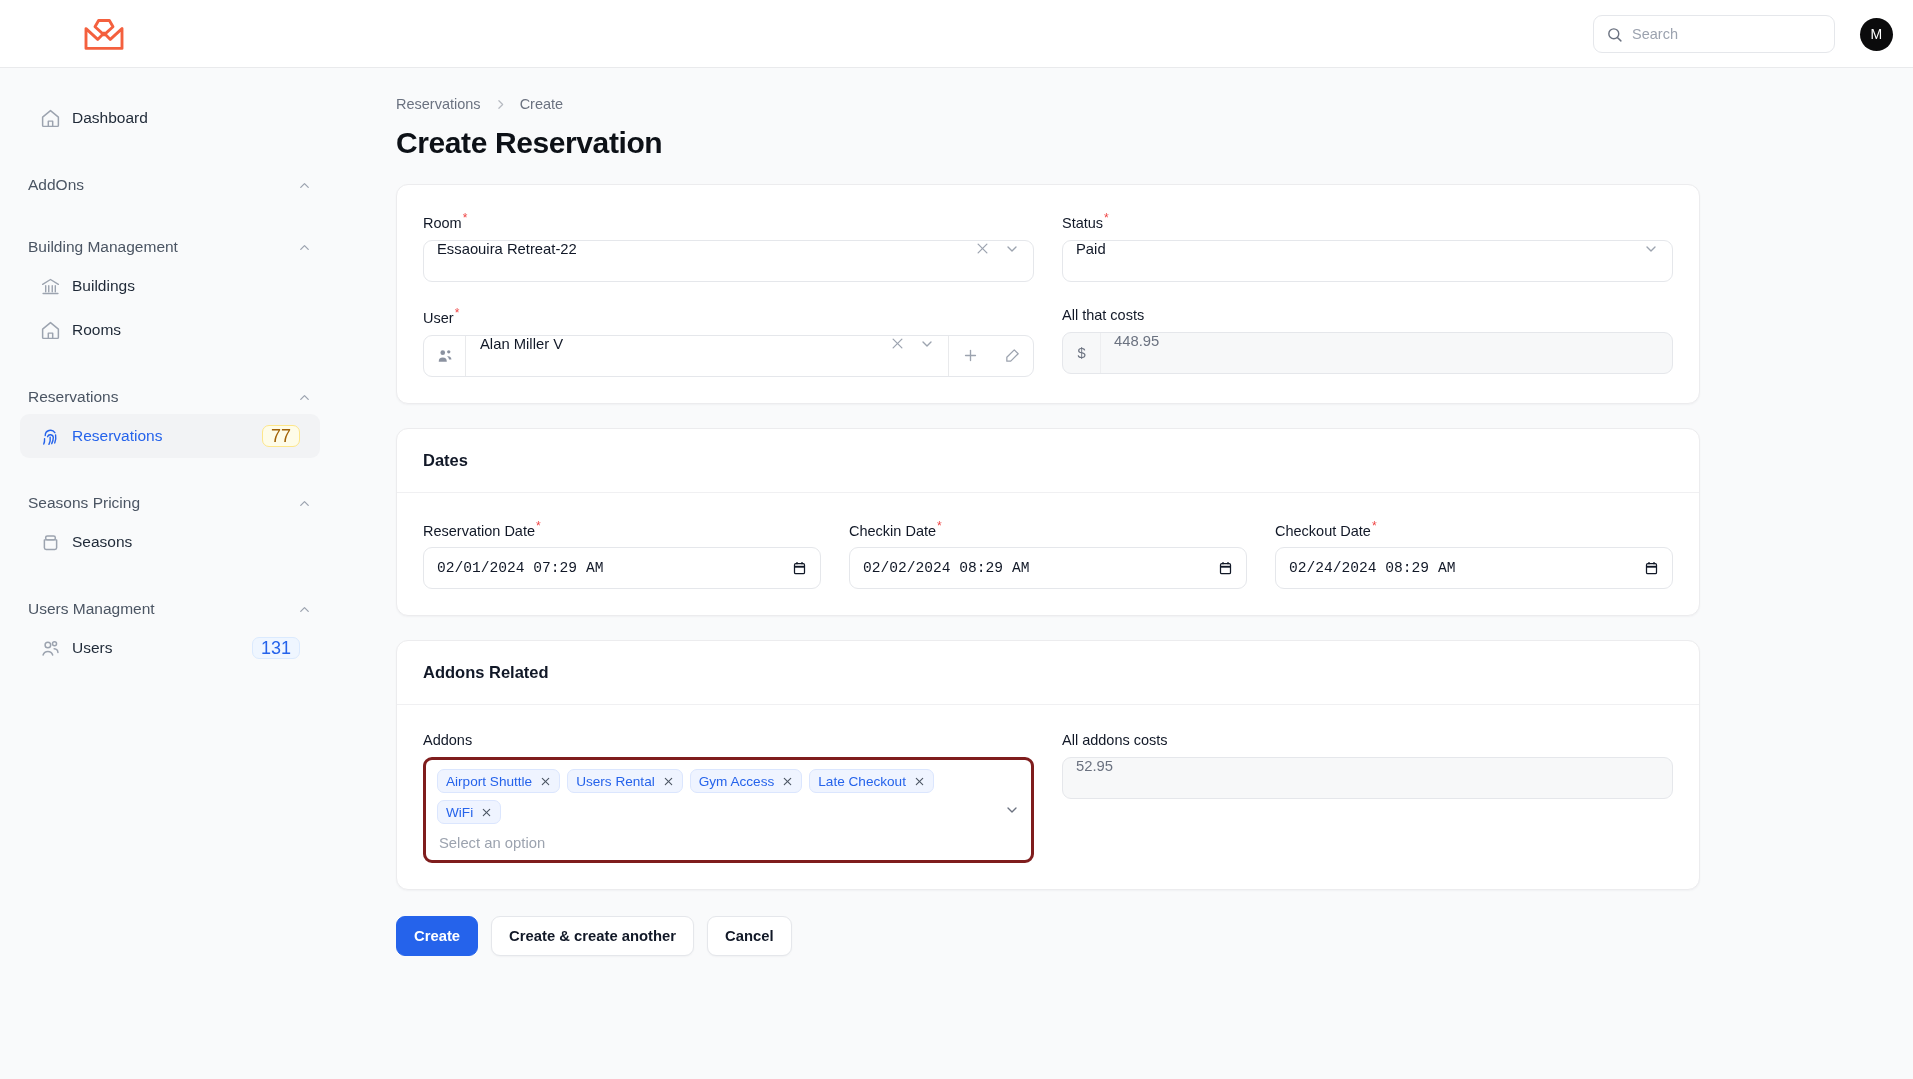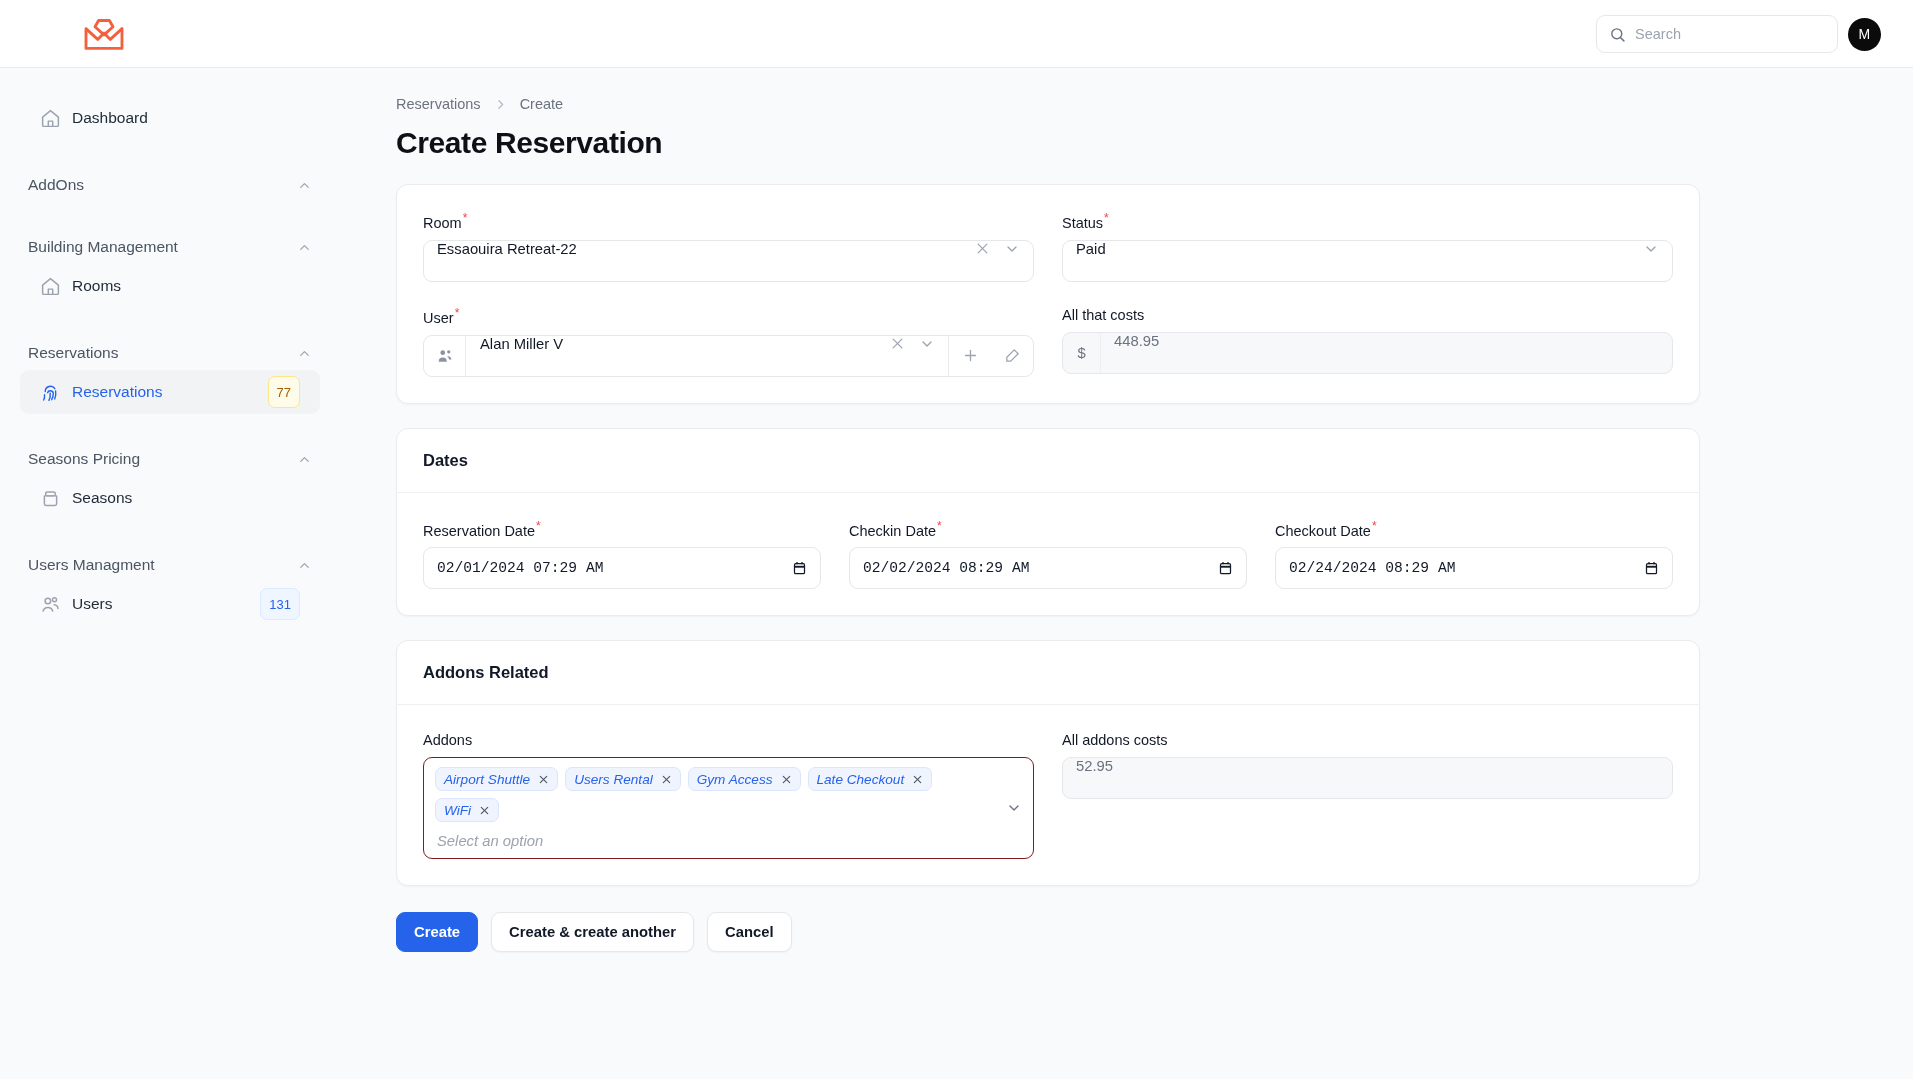--- a/index.html
+++ b/index.html
@@ -12,22 +12,22 @@
   }
 
   
   .topbar {
     position: absolute; top: 0; left: 0; width: 1913px; height: 68px;
     background: #ffffff; border-bottom: 1px solid #e9eaec;
     display: flex; align-items: center;
   }
   .logo { position: absolute; left: 82px; top: 16px; width: 44px; height: 36px; }
   .topbar-right {
-    position: absolute; right: 32px; top: 0; height: 68px;
-    display: flex; align-items: center; gap: 10px;
+    position: absolute; right: 20px; top: 0; height: 68px;
+    display: flex; align-items: center; gap: 25px;
   }
   .search-box {
     width: 242px; height: 38px; border: 1px solid #e5e7eb; border-radius: 9px;
     background: #fff; display: flex; align-items: center; padding: 0 12px; gap: 9px;
   }
   .search-box input {
     border: 0; outline: 0; background: transparent; font-size: 14.5px;
     font-family: "Liberation Sans", sans-serif; color: #111827; width: 100%;
   }
   .search-box input::placeholder { color: #9ca3af; }
@@ -53,22 +53,22 @@
   .nav-item.active .ico { color: #2563eb; }
 
   .group-head {
     margin: 0 20px; padding: 0 8px; height: 34px; display: flex;
     align-items: center; justify-content: space-between; cursor: pointer;
   }
   .group-head .g-title { font-size: 15.5px; color: #4b5563; }
   .group-head .chev { color: #9ca3af; display: flex; }
 
   .badge {
-    margin-left: auto; min-width: 31px; height: 32px; border-radius: 7px;
-    font-size: 13px; display: flex; align-items: center; justify-content: center;
+    margin-left: auto; min-width: 31px; height: 22px; border-radius: 7px;
+    font-size: 18px; display: flex; align-items: center; justify-content: center;
     padding: 0 8px;
   }
   .badge.warn { background: #fefce8; border: 1px solid #fde68a; color: #a16207; }
   .badge.info { background: #eff6ff; border: 1px solid #dbeafe; color: #2563eb; }
 
   .sp-28 { height: 28px; }
 
   
   .main {
     position: absolute; top: 68px; left: 340px; width: 1573px; height: 1011px;
@@ -126,22 +126,22 @@
   .control .trailing { display: flex; align-items: center; padding-right: 13px; }
 
   .dateinput {
     height: 42px; border: 1px solid #e5e7eb; border-radius: 9px; background: #fff;
     display: flex; align-items: center; justify-content: space-between; padding: 0 13px;
     font-family: "Liberation Mono", monospace; font-size: 14.6px; color: #111827;
   }
   .cal-ico { color: #111827; display: flex; cursor: pointer; }
 
   .tagbox {
-    min-height: 62px; border: 1px solid #7f1d1d; border-radius: 9px; background: #fff;
-    padding: 9px 11px; display: flex; align-items: flex-start; font-style: italic;
+    min-height: 62px; border: 3px solid #7f1d1d; border-radius: 9px; background: #fff;
+    padding: 9px 11px; display: flex; align-items: flex-start;
   }
   .tagbox-inner { flex: 1; }
   .tags { display: flex; flex-wrap: wrap; gap: 7px; }
   .tag {
     background: #eff4ff; border: 1px solid #dbe6fe; color: #2563eb; border-radius: 7px;
     height: 24px; display: flex; align-items: center; gap: 8px; padding: 0 8px; font-size: 13.6px;
   }
   .tag .x { color: #4b5563; display: flex; cursor: pointer; }
   .tag-placeholder { color: #9ca3af; font-size: 14.8px; margin-top: 11px; margin-left: 2px; }
   .tagbox .chev-side { color: #6b7280; display: flex; align-items: center; align-self: center; padding-left: 8px; }
@@ -204,20 +204,33 @@
 
   <div class="sp-28"></div>
 
   <div class="group-head">
     <span class="g-title">Building Management</span>
     <span class="chev">
       <svg width="15" height="15" viewBox="0 0 24 24" fill="none" stroke="currentColor" stroke-width="2" stroke-linecap="round" stroke-linejoin="round">
           <polyline points="6 15 12 9 18 15"></polyline>
         </svg>
     </span>
+  </div>
+  <div class="nav-item">
+    <span class="ico">
+      <svg width="21" height="21" viewBox="0 0 24 24" fill="none" stroke="currentColor" stroke-width="1.6" stroke-linecap="round" stroke-linejoin="round">
+        <path d="M3 9.5 12 4l9 5.5"></path>
+          <line x1="3.5" y1="20" x2="20.5" y2="20"></line>
+        <line x1="6.5" y1="11" x2="6.5" y2="18"></line>
+          <line x1="10" y1="11" x2="10" y2="18"></line>
+        <line x1="14" y1="11" x2="14" y2="18"></line>
+          <line x1="17.5" y1="11" x2="17.5" y2="18"></line>
+      </svg>
+    </span>
+    <span class="nav-label">Buildings</span>
   </div>
   <div class="nav-item">
     <span class="ico">
       <svg width="21" height="21" viewBox="0 0 24 24" fill="none" stroke="currentColor" stroke-width="1.7" stroke-linecap="round" stroke-linejoin="round">
         <path d="M3 10.5 12 3l9 7.5V20a1 1 0 0 1-1 1H4a1 1 0 0 1-1-1z"></path>
           <path d="M9.5 21v-6h5v6"></path>
       </svg>
     </span>
     <span class="nav-label">Rooms</span>
   </div>

